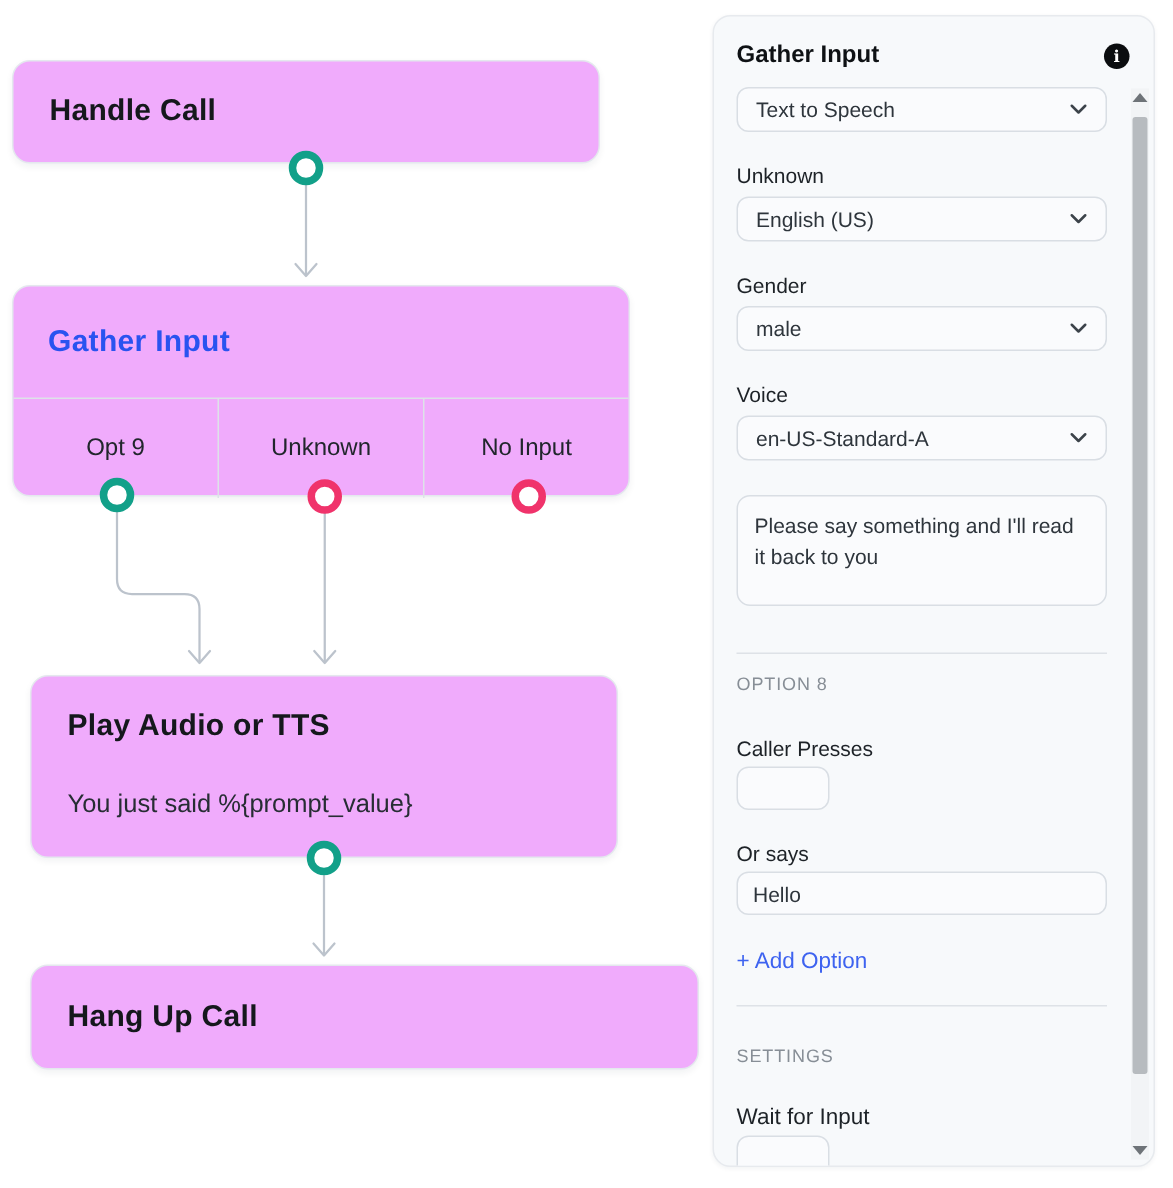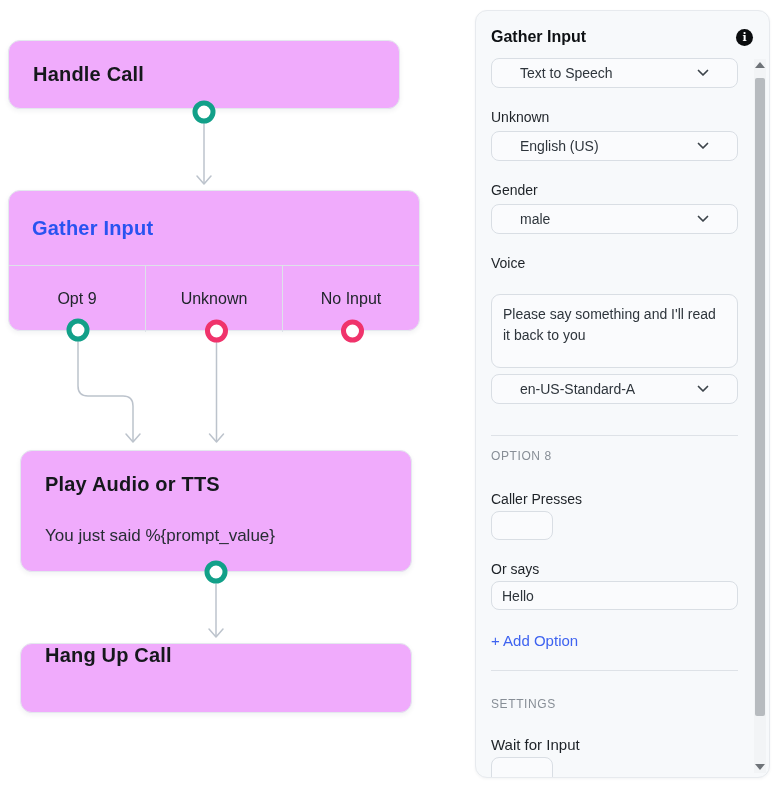--- a/index.html
+++ b/index.html
@@ -14,21 +14,21 @@
   .node-handle{left:8px;top:40px;width:392px;height:69px;display:flex;align-items:center;padding-left:24px;}
   .node-gather{left:8px;top:190px;width:412px;height:141px;padding:0;}
   .gather-title-row{height:74px;display:flex;align-items:center;padding-left:23px;}
   .gather-title{color:var(--accent-blue,#2953f0);}
   .gather-outputs{display:flex;height:66px;border-top:1px solid #dde2e8;}
   .output-cell{flex:1;display:flex;align-items:center;justify-content:center;
     font-size:16px;color:#21262c;}
   .output-cell + .output-cell{border-left:1px solid #dde2e8;}
   .node-play{left:20px;top:450px;width:392px;height:122px;padding:22px 24px;}
   .node-play .node-body{margin-top:30px;font-size:17px;color:#272d34;}
-  .node-hang{left:20px;top:643px;width:392px;height:70px;display:flex;padding-left:24px;}
+  .node-hang{left:20px;top:643px;width:446px;height:70px;display:flex;align-items:center;padding-left:24px;}
 
   .flow-svg{position:absolute;left:0;top:0;width:470px;height:792px;pointer-events:none;}
   .connector{stroke:#bcc3cc;stroke-width:1.5;fill:none;stroke-linecap:round;stroke-linejoin:round;}
   .port{fill:#ffffff;stroke-width:5;pointer-events:auto;}
   .port-teal{stroke:var(--port-teal,#12a089);}
   .port-pink{stroke:var(--port-pink,#f0336b);}
 
   
   .panel{position:absolute;left:475px;top:10px;width:295px;height:768px;background:#f7f9fb;
     border:1px solid #e7eaee;border-radius:12px;box-sizing:border-box;overflow:hidden;
@@ -36,21 +36,21 @@
   .panel-header{display:flex;align-items:center;justify-content:space-between;
     padding:17px 16px 0 15px;}
   .panel-title{font-size:16px;font-weight:700;color:#0e1114;}
   .info-icon{width:17px;height:17px;border-radius:50%;background:#0b0d0f;color:#ffffff;
     display:flex;align-items:center;justify-content:center;
     font-family:"DejaVu Serif","Liberation Serif",serif;font-size:11px;font-weight:700;line-height:1;}
   .panel-body{padding:12px 31px 0 15px;}
   .ctl{box-sizing:border-box;width:100%;background:#fafbfd;border:1px solid #d9dee4;border-radius:8px;
     font-size:14px;color:#2e353c;}
   .select{height:30px;display:flex;align-items:center;justify-content:space-between;
-    padding:0 28px;}
+    padding:0 12px;}
   .chevron{display:flex;align-items:center;}
   .field-label{margin-top:21px;font-size:14px;color:#1d2227;}
   .gap{margin-top:6px;}
   .textarea{margin-top:23px;height:74px;border-radius:9px;padding:9px 11px;line-height:21px;
     font-size:14px;color:#2e353c;}
   .divider{margin:0;border:none;border-top:1px solid #dee2e7;}
   .div1{margin-top:31px;}
   .div2{margin-top:21px;}
   .section-label{font-size:12px;letter-spacing:.6px;color:#878e96;font-weight:400;}
   .sec1{margin-top:13px;}
@@ -154,30 +154,30 @@
       <div class="ctl select gap">
         <span>male</span>
         <span class="chevron">
           <svg width="12" height="8" viewBox="0 0 12 8">
               <path d="M1.5 1.5 L6 6 L10.5 1.5" stroke="#3c434a" stroke-width="1.7" fill="none" stroke-linecap="round" stroke-linejoin="round"></path>
             </svg>
         </span>
       </div>
 
       <div class="field-label">Voice</div>
-      <div class="ctl textarea">Please say something and I'll read it back to you</div>
-
       <div class="ctl select gap">
         <span>en-US-Standard-A</span>
         <span class="chevron">
           <svg width="12" height="8" viewBox="0 0 12 8">
               <path d="M1.5 1.5 L6 6 L10.5 1.5" stroke="#3c434a" stroke-width="1.7" fill="none" stroke-linecap="round" stroke-linejoin="round"></path>
             </svg>
         </span>
       </div>
+
+      <div class="ctl textarea">Please say something and I'll read it back to you</div>
 
       <hr class="divider div1">
 
       <div class="section-label sec1">OPTION 8</div>
 
       <div class="field-label lbl-presses">Caller Presses</div>
       <input class="ctl input input-small" value="" style="">
 
       <div class="field-label">Or says</div>
       <input class="ctl input input-full" value="Hello" style="">

